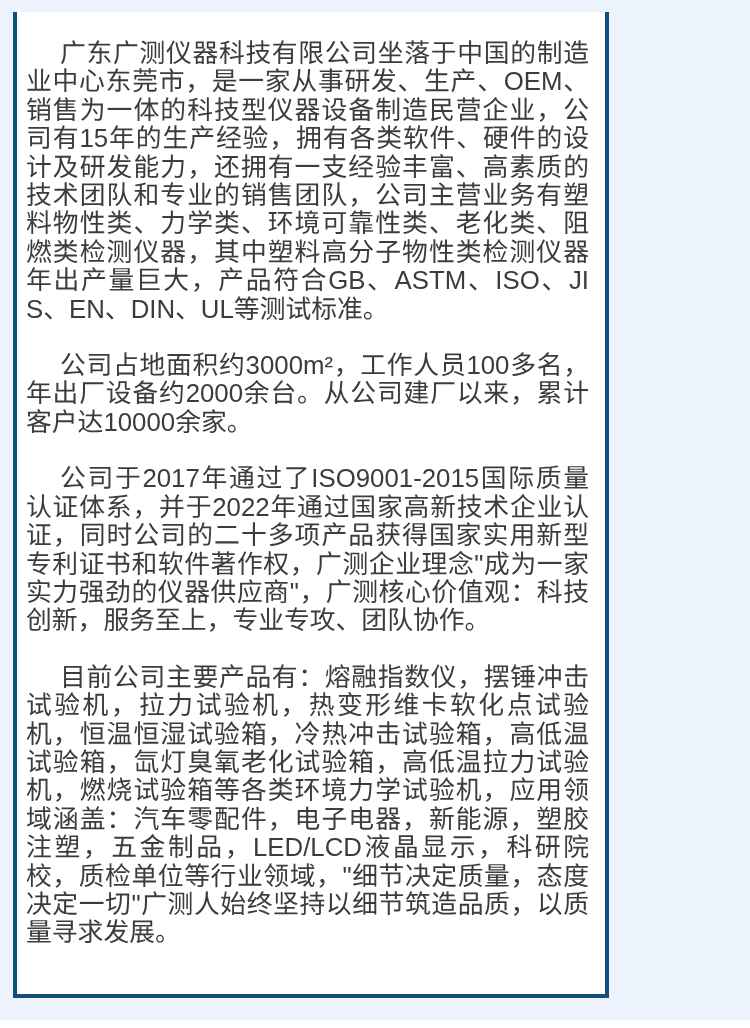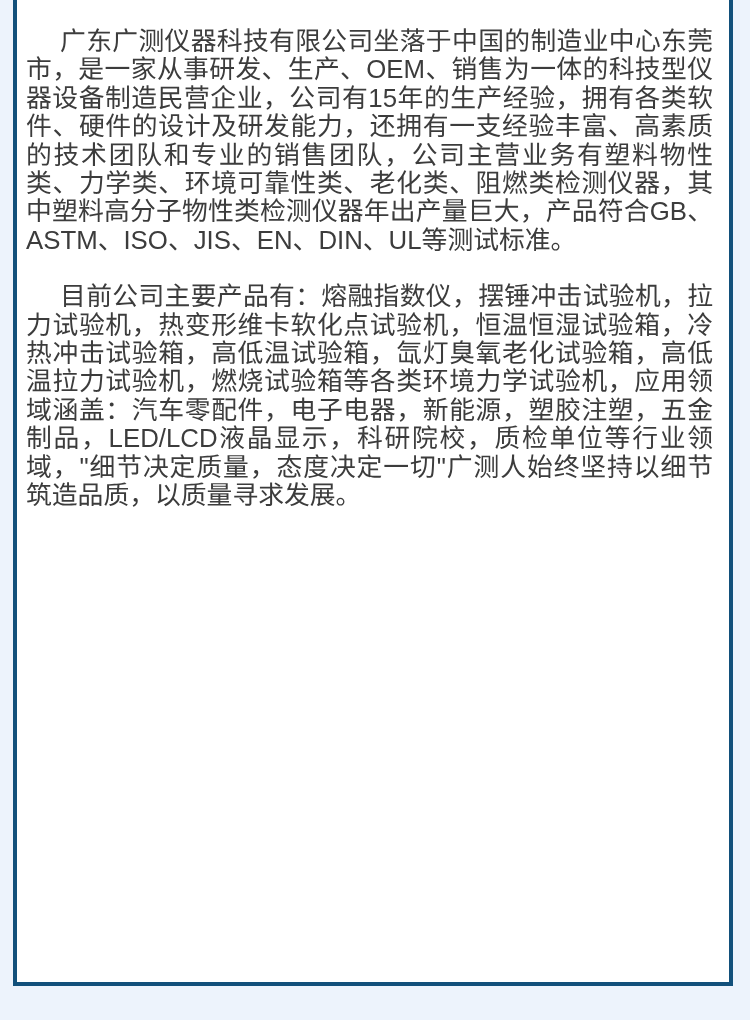--- a/index.html
+++ b/index.html
@@ -22,22 +22,22 @@
   }
   .page {
     position: relative;
     width: 750px;
     height: 1028px;
     background: var(--page-background);
   }
   .intro-panel {
     position: absolute;
     left: 13px;
-    top: 0;
-    width: 720px;
+    top: 12px;
+    width: 596px;
     height: 986px;
     background: var(--panel-background);
     border: 4px solid var(--panel-border-color);
     border-top: none;
     overflow: hidden;
   }
   .intro-text {
     padding: 27px 16px 0 9px;
     color: var(--text-color);
     font-size: 25.8px;
@@ -63,17 +63,19 @@
     background: var(--panel-background);
   }
 </style>
 </head>
 <body>
 
 <div class="page">
   <section class="intro-panel">
     <article class="intro-text">
       <p>广东广测仪器科技有限公司坐落于中国的制造业中心东莞市，是一家从事研发、生产、OEM、销售为一体的科技型仪器设备制造民营企业，公司有15年的生产经验，拥有各类软件、硬件的设计及研发能力，还拥有一支经验丰富、高素质的技术团队和专业的销售团队，公司主营业务有塑料物性类、力学类、环境可靠性类、老化类、阻燃类检测仪器，其中塑料高分子物性类检测仪器年出产量巨大，产品符合GB、ASTM、ISO、JIS、EN、DIN、UL等测试标准。</p>
+      <p>公司占地面积约3000m²，工作人员100多名，年出厂设备约2000余台。从公司建厂以来，累计客户达10000余家。</p>
+      <p>公司于2017年通过了ISO9001-2015国际质量认证体系，并于2022年通过国家高新技术企业认证，同时公司的二十多项产品获得国家实用新型专利证书和软件著作权，广测企业理念"成为一家实力强劲的仪器供应商"，广测核心价值观：科技创新，服务至上，专业专攻、团队协作。</p>
       <p>目前公司主要产品有：熔融指数仪，摆锤冲击试验机，拉力试验机，热变形维卡软化点试验机，恒温恒湿试验箱，冷热冲击试验箱，高低温试验箱，氙灯臭氧老化试验箱，高低温拉力试验机，燃烧试验箱等各类环境力学试验机，应用领域涵盖：汽车零配件，电子电器，新能源，塑胶注塑，五金制品，LED/LCD液晶显示，科研院校，质检单位等行业领域，"细节决定质量，态度决定一切"广测人始终坚持以细节筑造品质，以质量寻求发展。</p>
     </article>
   </section>
   <div class="next-section-strip"></div>
 </div>
 
 </body></html>

